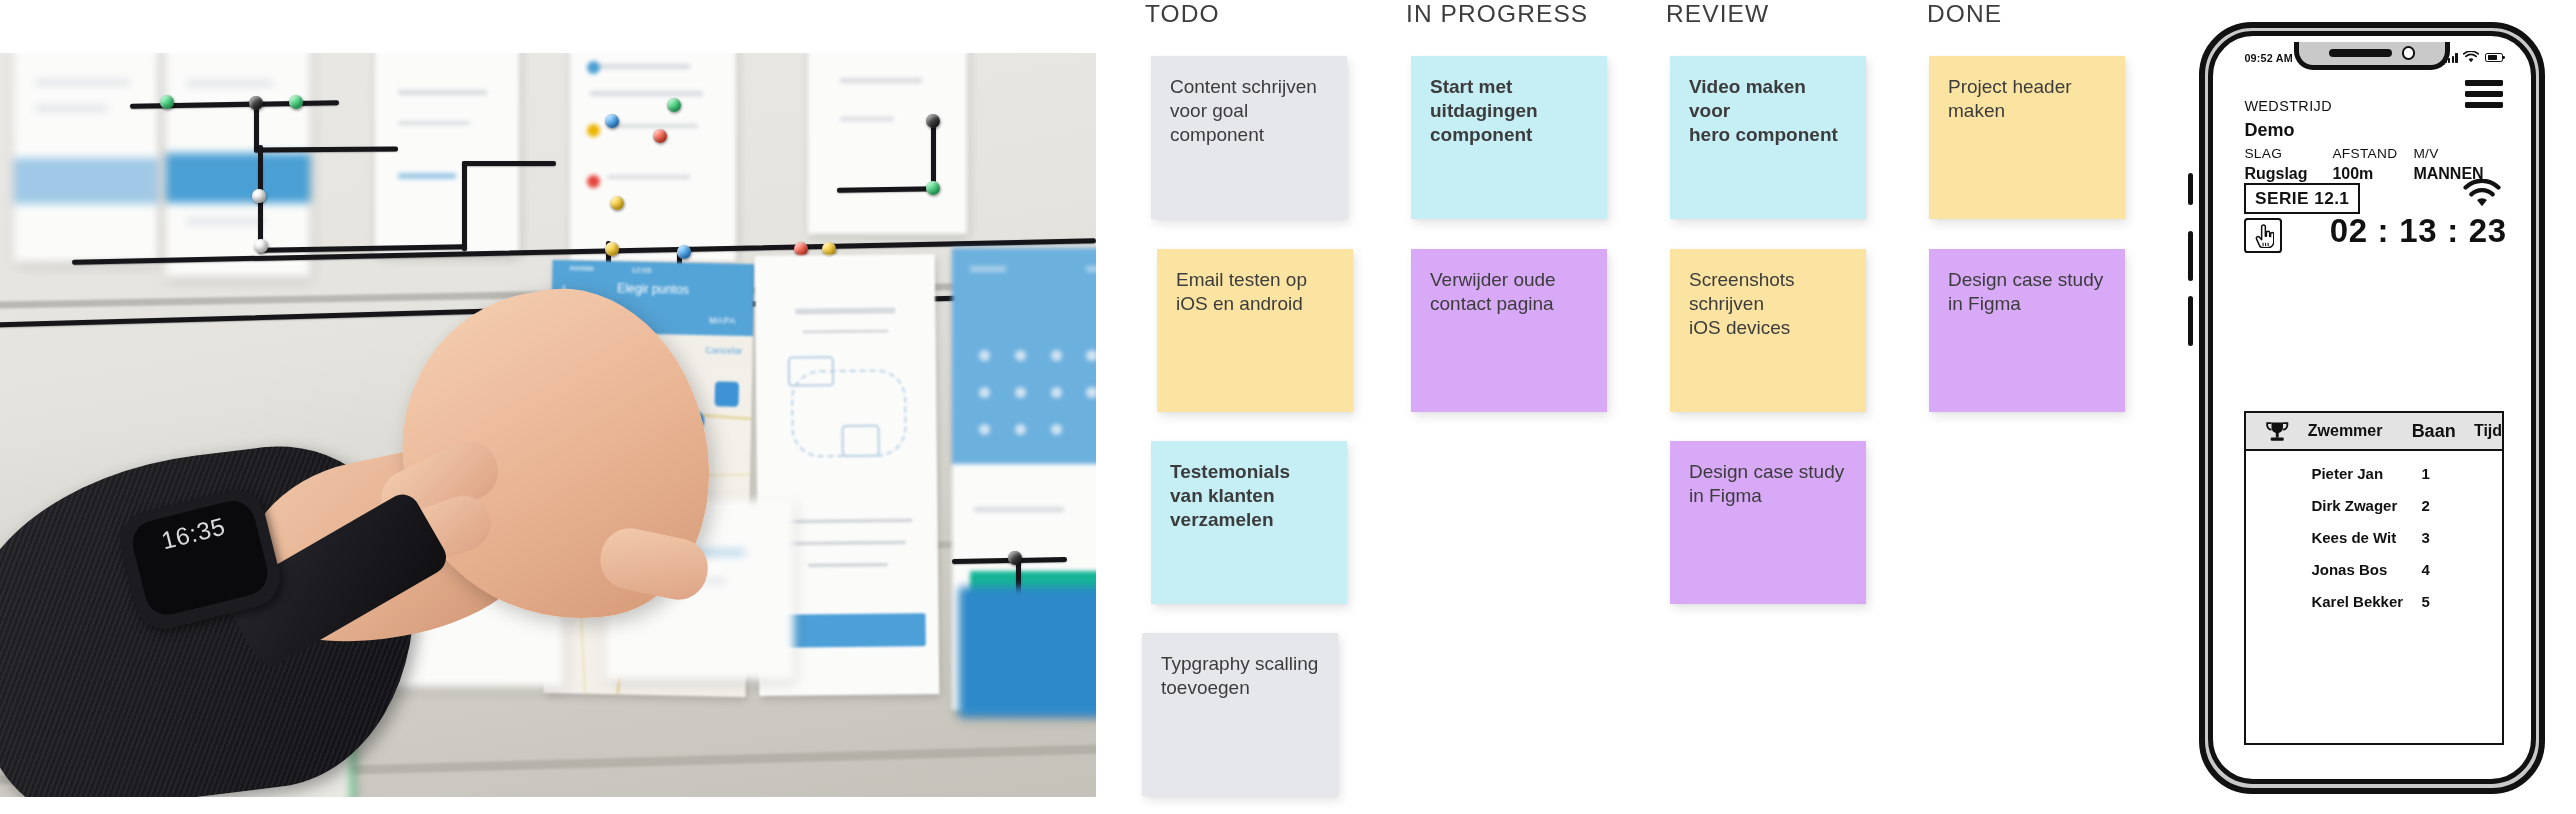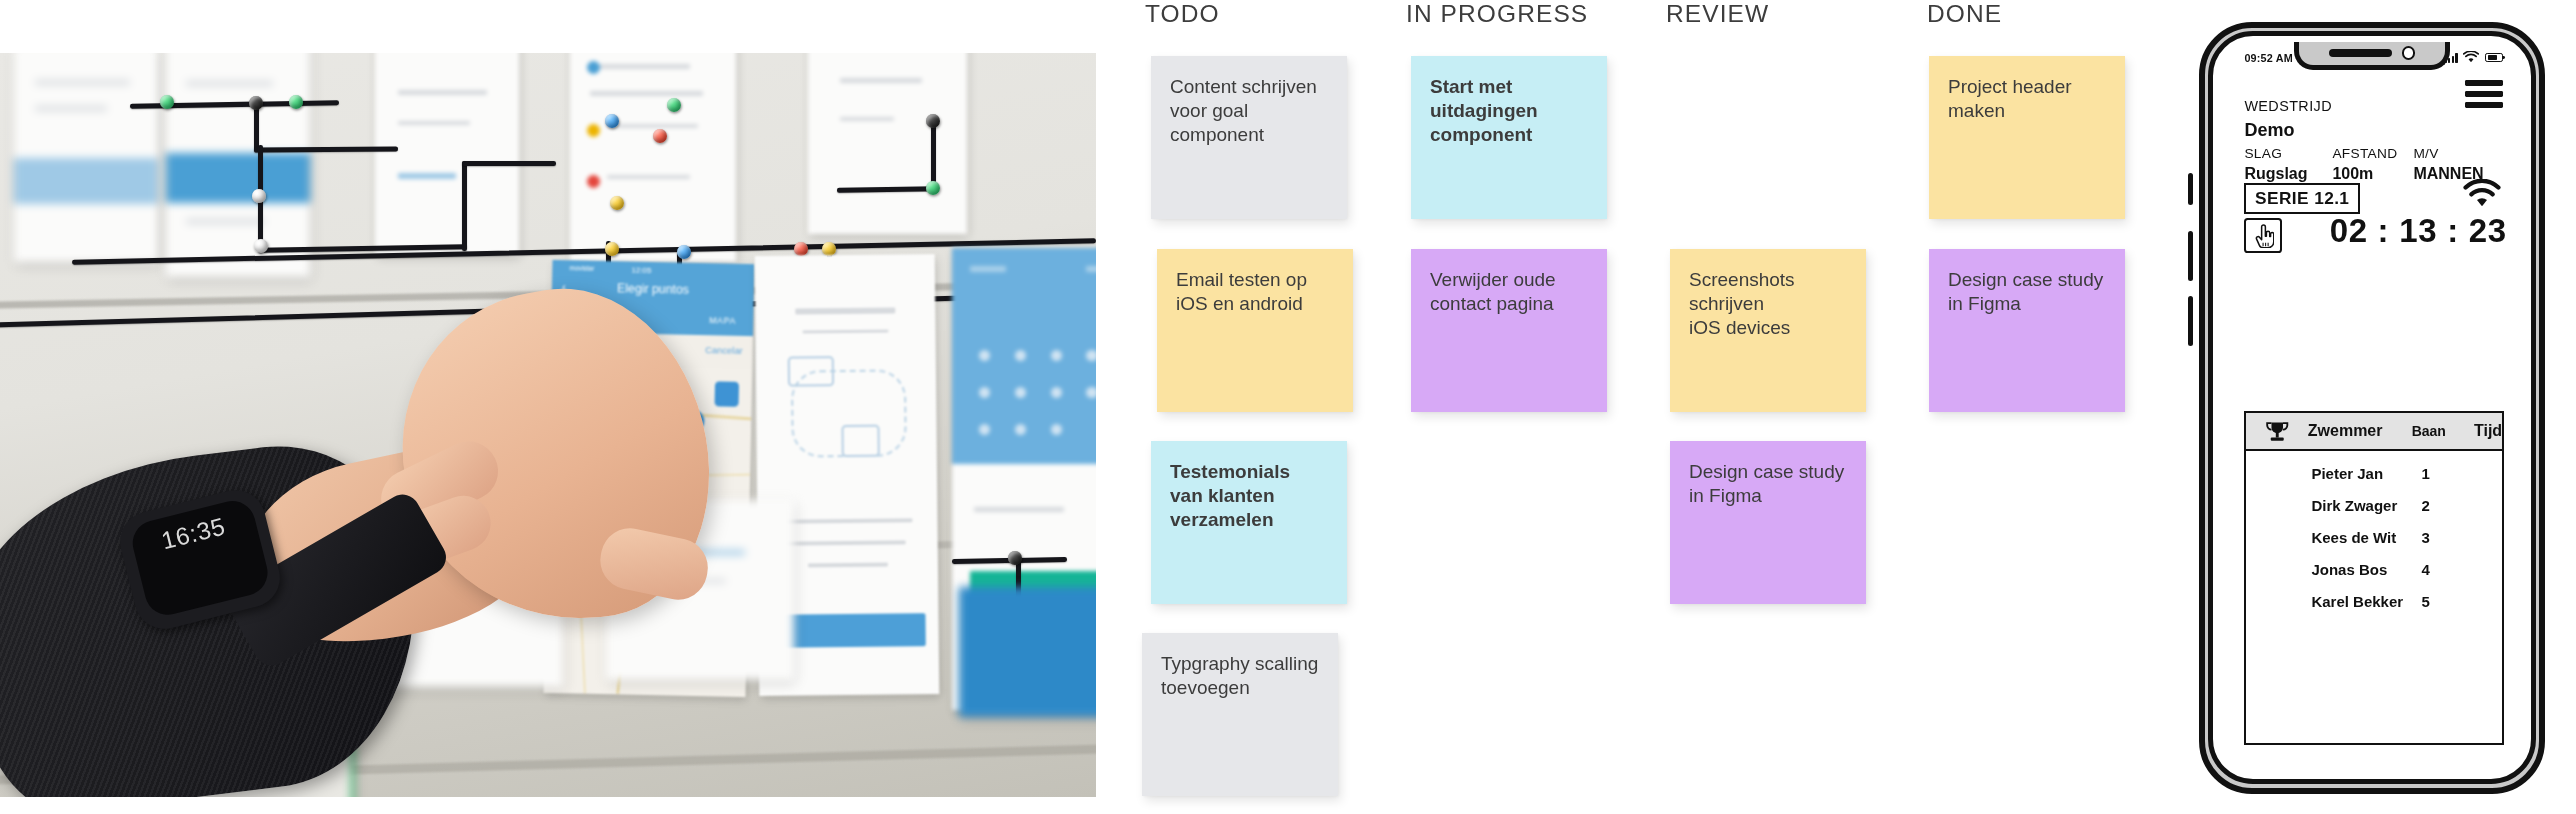--- a/index.html
+++ b/index.html
@@ -231,25 +231,25 @@
   }
   .start-label { position:absolute; left:0; right:0; top:13px; text-align:center; font-size:24px; font-weight:bold; color:#111; letter-spacing:0.9px;}
   .start-dist  { position:absolute; left:0; right:0; bottom:14.4px; text-align:center; font-size:20px; font-weight:bold; color:#111; letter-spacing:0.7px;}
 
   .ranking {
     position:absolute; left:24.5px; right:20px; top:369px; bottom:27.4px;
     border:2.2px solid #111;
   }
   .rank-head {
     position:relative; height:38px; background:#e3e3e3; border-bottom:2.2px solid #111;
-    display:flex; align-items:center;justify-content:flex-end;
+    display:flex; align-items:center;
   }
   .rk-trophy { width:65px; display:flex; align-items:center; justify-content:center; }
   .rk-c1 { width:110px; font-size:16px; font-weight:bold; color:#111;}
-  .rk-c2 { width:66px; font-size:14px; font-weight:bold; color:#111;}
+  .rk-c2 { width:66px; font-size:18px; font-weight:bold; color:#111;}
   .rk-c3 { font-size:16px; font-weight:bold; color:#111;}
   .rank-row { display:flex; align-items:center; height:32px; }
   .rr-sp { width:65px; }
   .rr-name { width:110px; font-size:15px; font-weight:bold; color:#111;}
   .rr-lane { width:66px; font-size:15px; font-weight:bold; color:#111;}
   .rr-time { font-size:15px; font-weight:bold; color:#111;}
 </style>
 </head>
 <body>
 
@@ -476,20 +476,24 @@
       <div class="card-text">Start met
 uitdagingen
 component</div>
     </div>
     <div class="card c-purple" style="left:286px;top:249px">
       <div class="card-text">Verwijder oude
 contact pagina</div>
     </div>
 
     <div class="col-head" style="left:541px">REVIEW</div>
+    <div class="card c-cyan" style="left:545px;top:56px">
+      <div class="card-text">Video maken voor
+hero component</div>
+    </div>
     <div class="card c-yellow" style="left:545px;top:249px">
       <div class="card-text">Screenshots
 schrijven
 iOS devices</div>
     </div>
     <div class="card c-purple" style="left:545px;top:441px">
       <div class="card-text">Design case study
 in Figma</div>
     </div>
 

